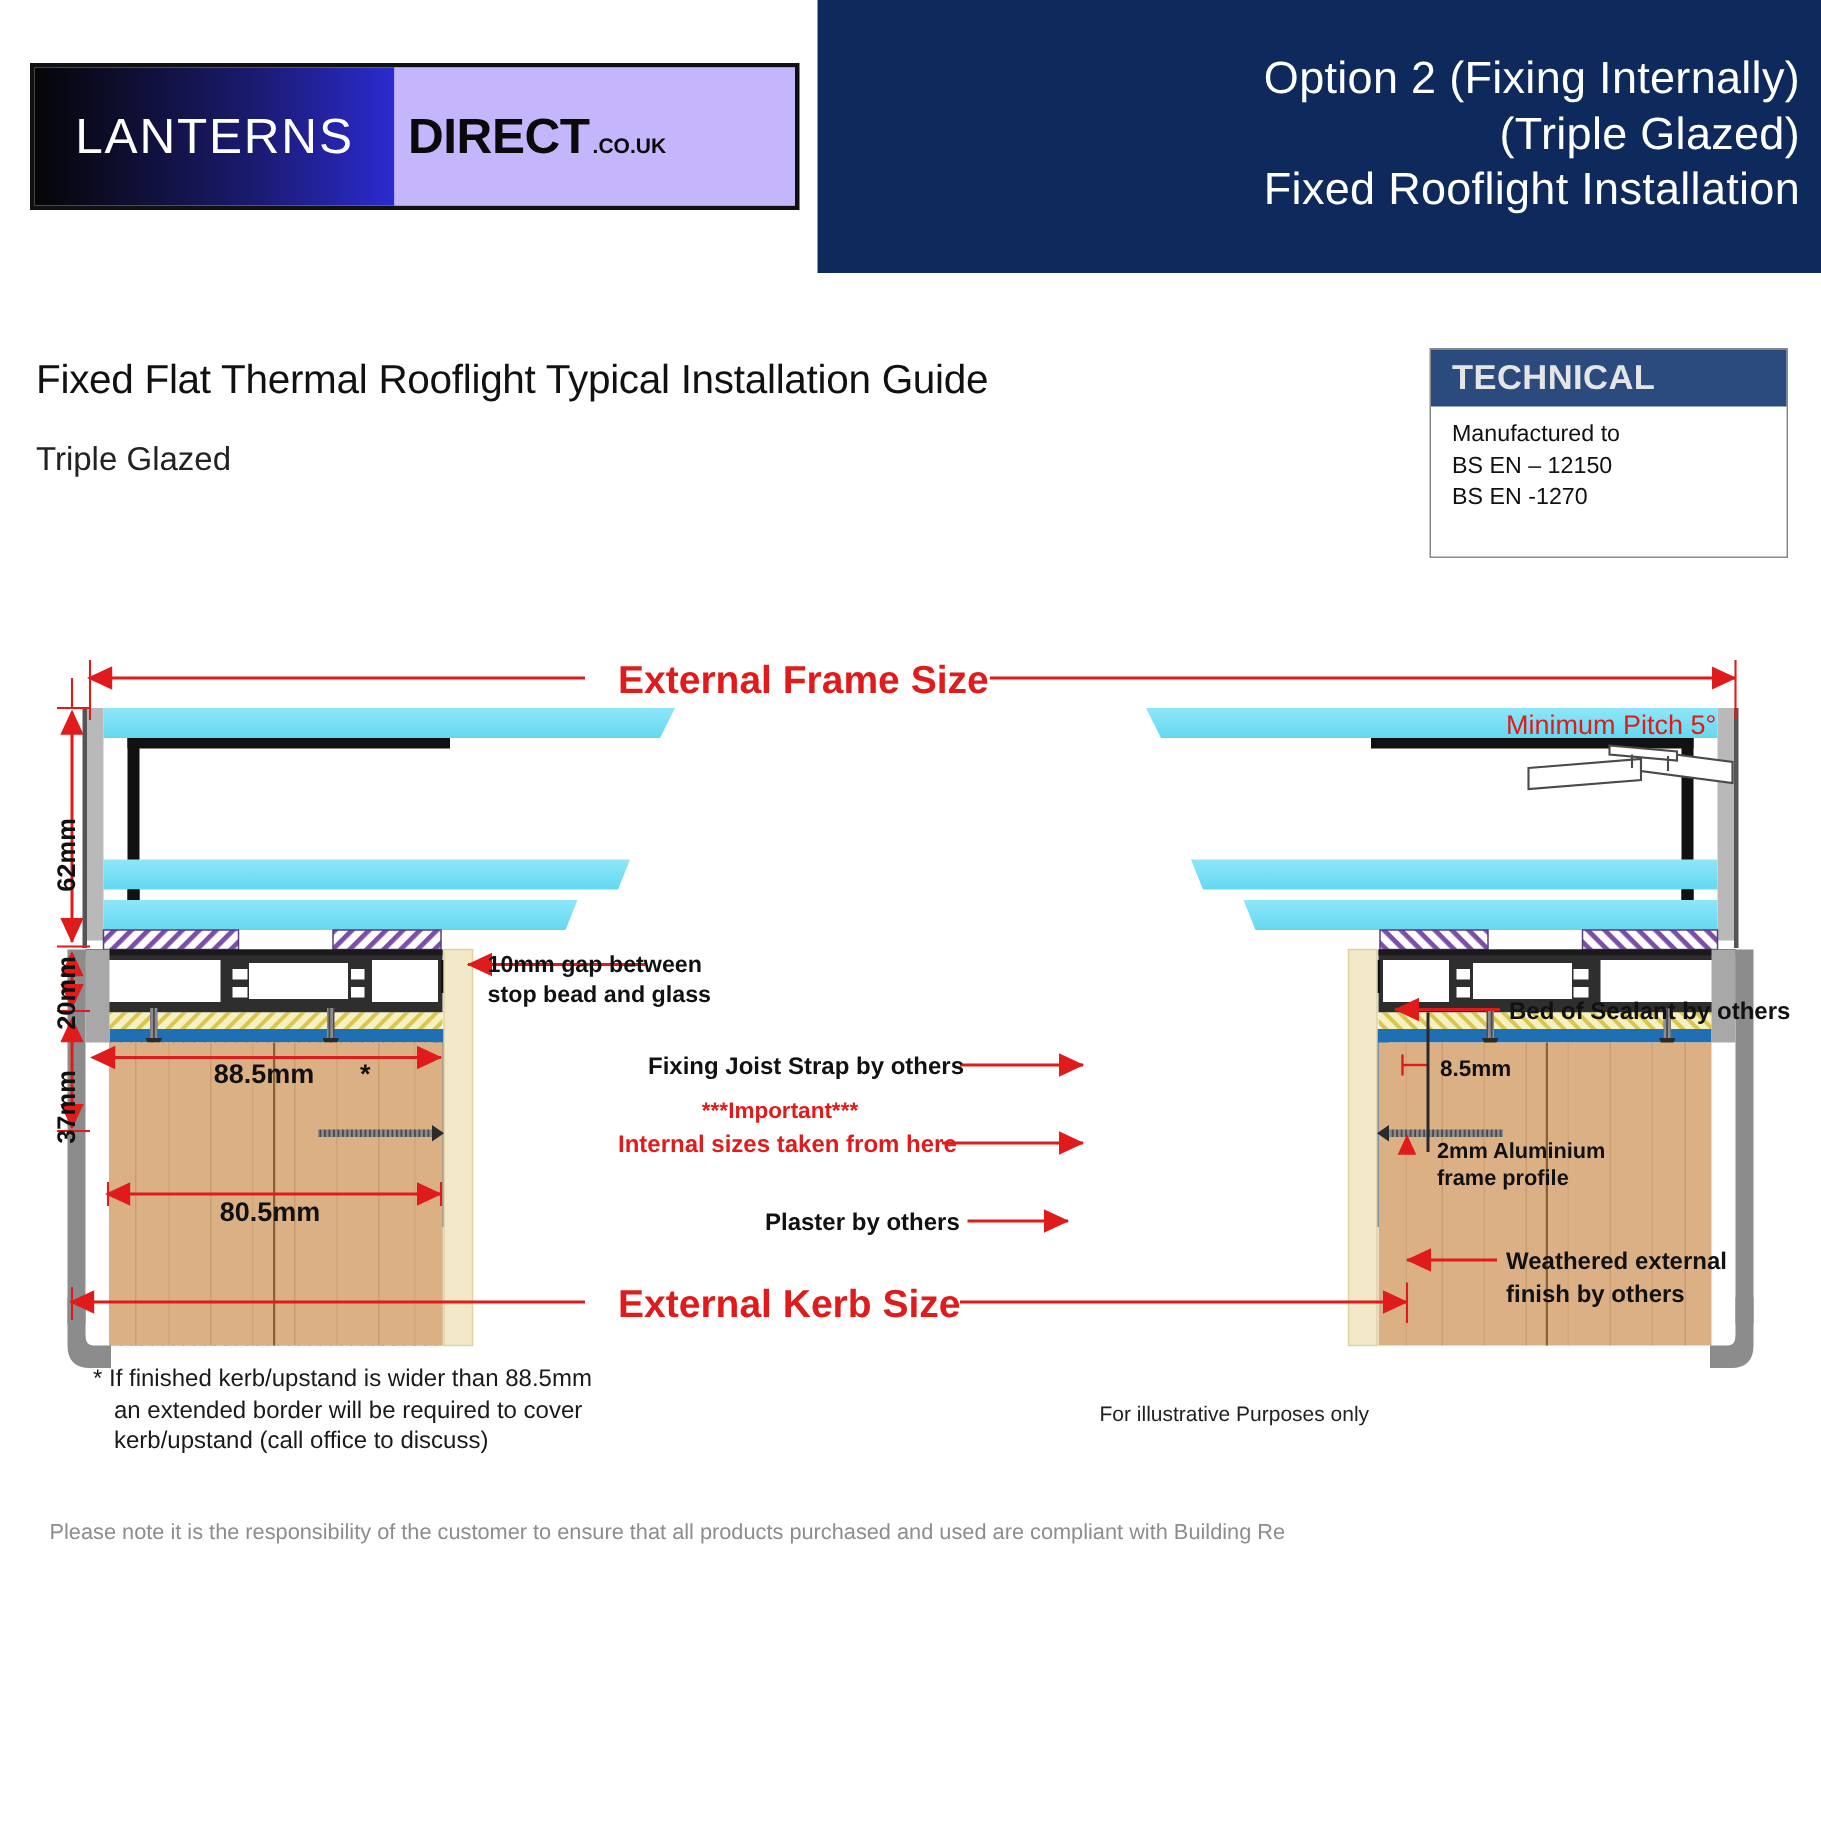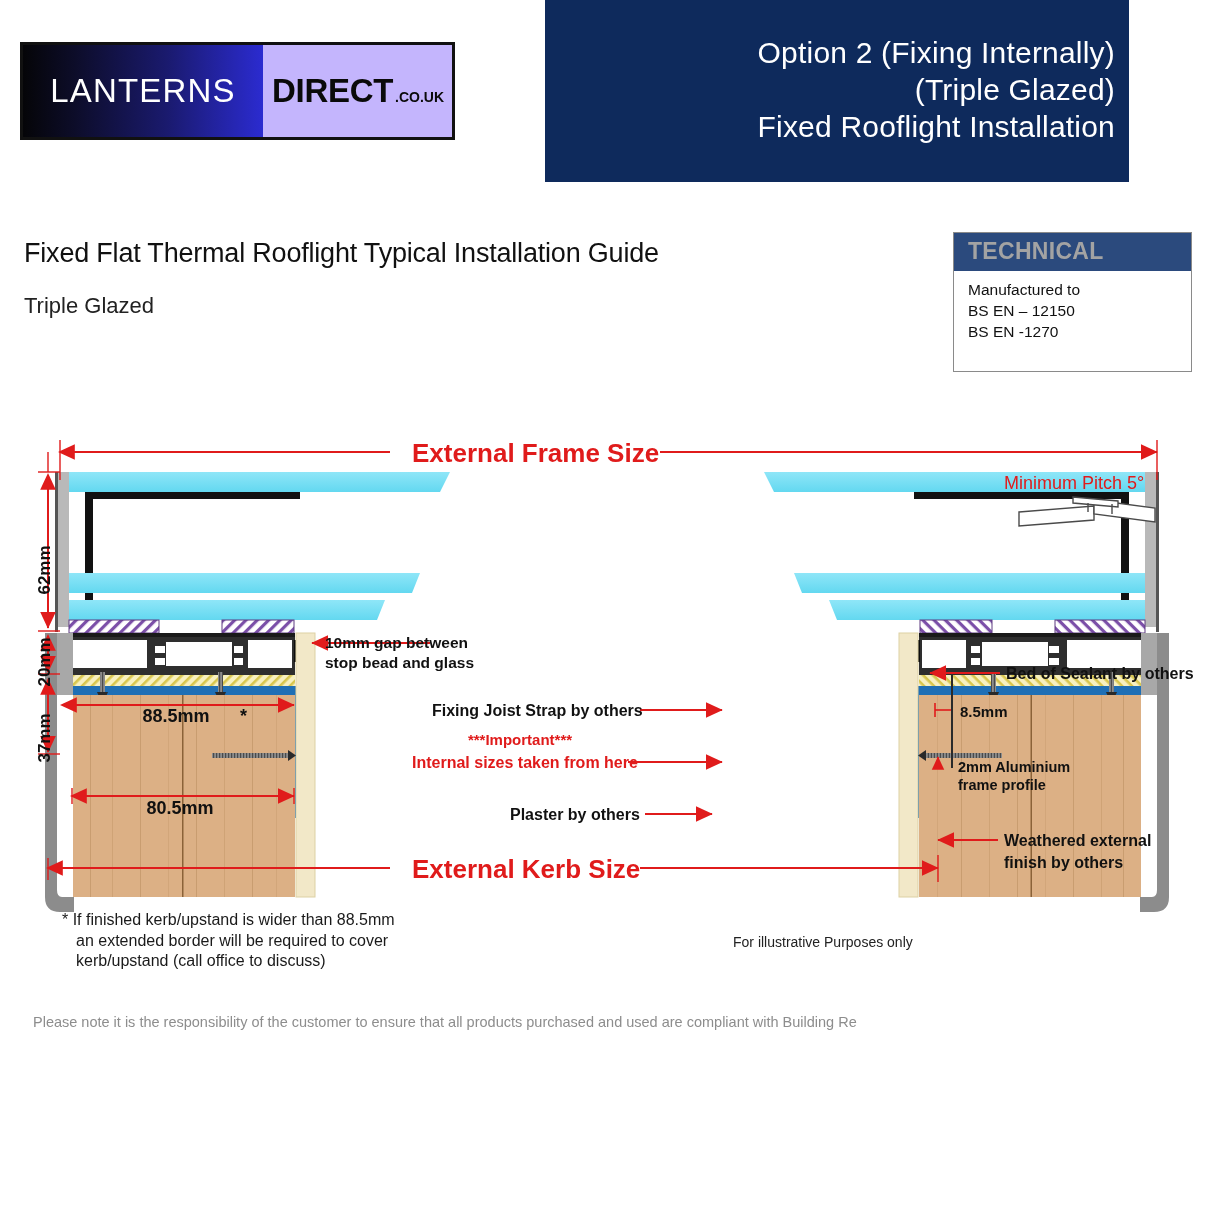--- a/index.html
+++ b/index.html
@@ -5,32 +5,32 @@
   html,body{margin:0;padding:0;}
   body{
     width:1214px;height:1214px;
     background:#ffffff;
     font-family:"Liberation Sans", sans-serif;
     position:relative;overflow:hidden;
   }
 
   
   #header-band{
-    position:absolute;left:545px;top:0;width:584px;height:182px;
+    position:absolute;left:545px;top:0;width:669px;height:182px;
     background:#0e2a5c;
     display:flex;flex-direction:column;align-items:flex-end;justify-content:center;
     box-sizing:border-box;padding:6px 14px 10px 0;
   }
   .hdr-line{
     color:#ffffff;font-size:30px;line-height:37px;font-weight:400;
     text-align:right;letter-spacing:.2px;white-space:nowrap;
   }
 
   #logo-box{
-    position:absolute;left:20px;top:42px;width:435px;height:98px;
+    position:absolute;left:20px;top:42px;width:513px;height:98px;
     border:3px solid #111;background:#fff;display:flex;align-items:stretch;
     box-sizing:border-box;
   }
   #logo-left{
     flex:0 0 240px;
     background:linear-gradient(90deg,#050508 0%,#0d0d2a 22%,#1a1a6e 60%,#2b2bd0 100%);
     display:flex;align-items:center;justify-content:center;
   }
   #logo-left span{
     color:#fff;font-size:33px;letter-spacing:1.2px;font-weight:400;
@@ -51,21 +51,21 @@
   #doc-subtitle{
     position:absolute;left:24px;top:293px;font-size:22px;color:#222;font-weight:400;
   }
 
   
   #tech-box{
     position:absolute;left:953px;top:232px;width:239px;height:140px;
     border:1px solid #8a8a8a;background:#fff;box-sizing:border-box;
   }
   #tech-head{
-    background:#2b4a7d;color:#a3a3a3;font-size:23px;font-weight:bold;
+    background:#2b4a7d;color:#e5e5e5;font-size:23px;font-weight:bold;
     padding:5px 0 6px 14px;letter-spacing:.3px;
   }
   #tech-body{padding:8px 0 0 14px;}
   #tech-body div{font-size:15.5px;color:#111;line-height:21px;}
 
   
   #diagram{position:absolute;left:0;top:400px;width:1214px;height:600px;}
   #diagram svg{display:block;}
 
   

